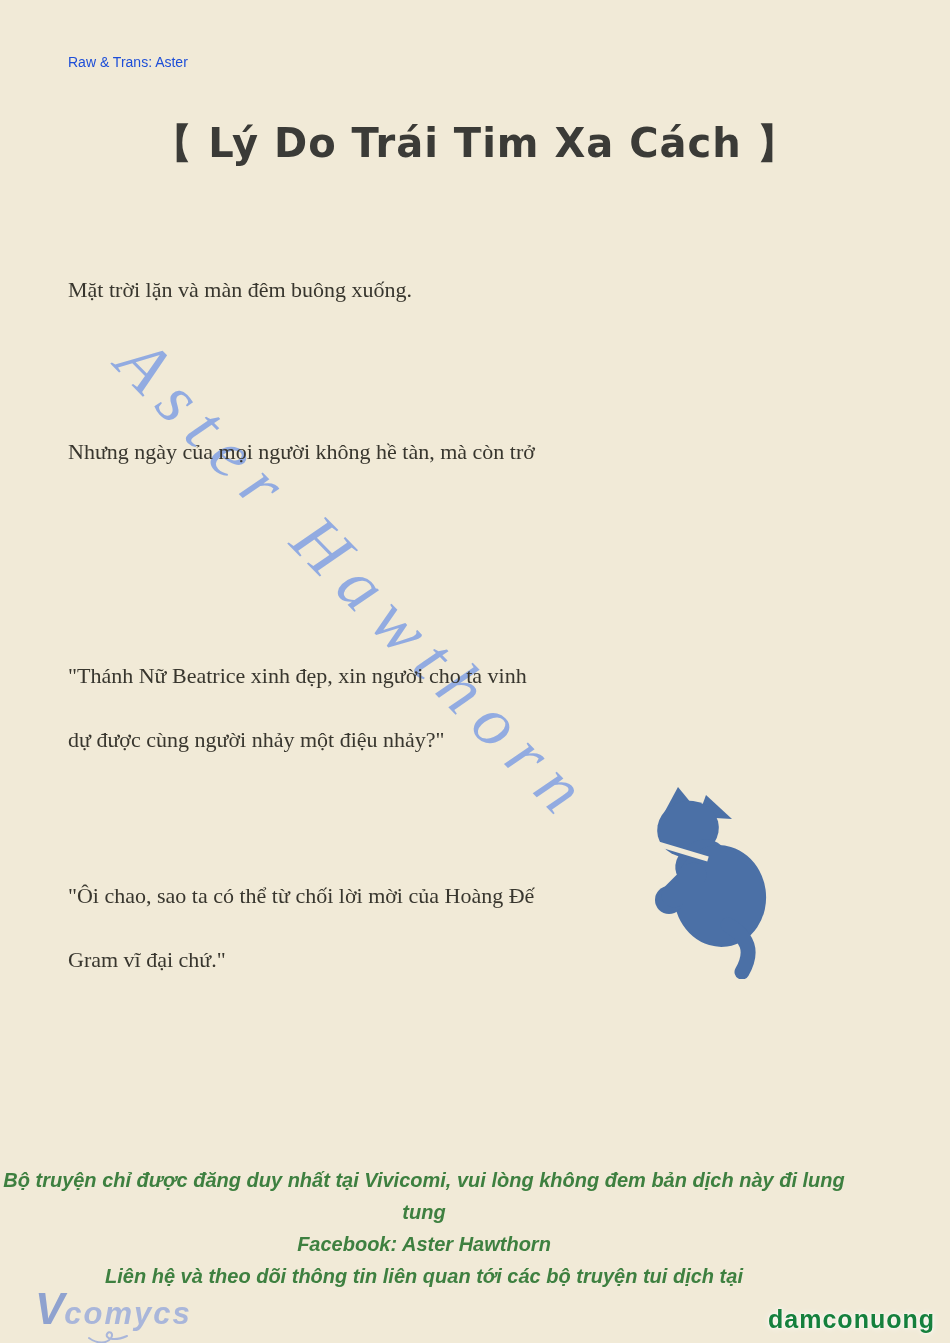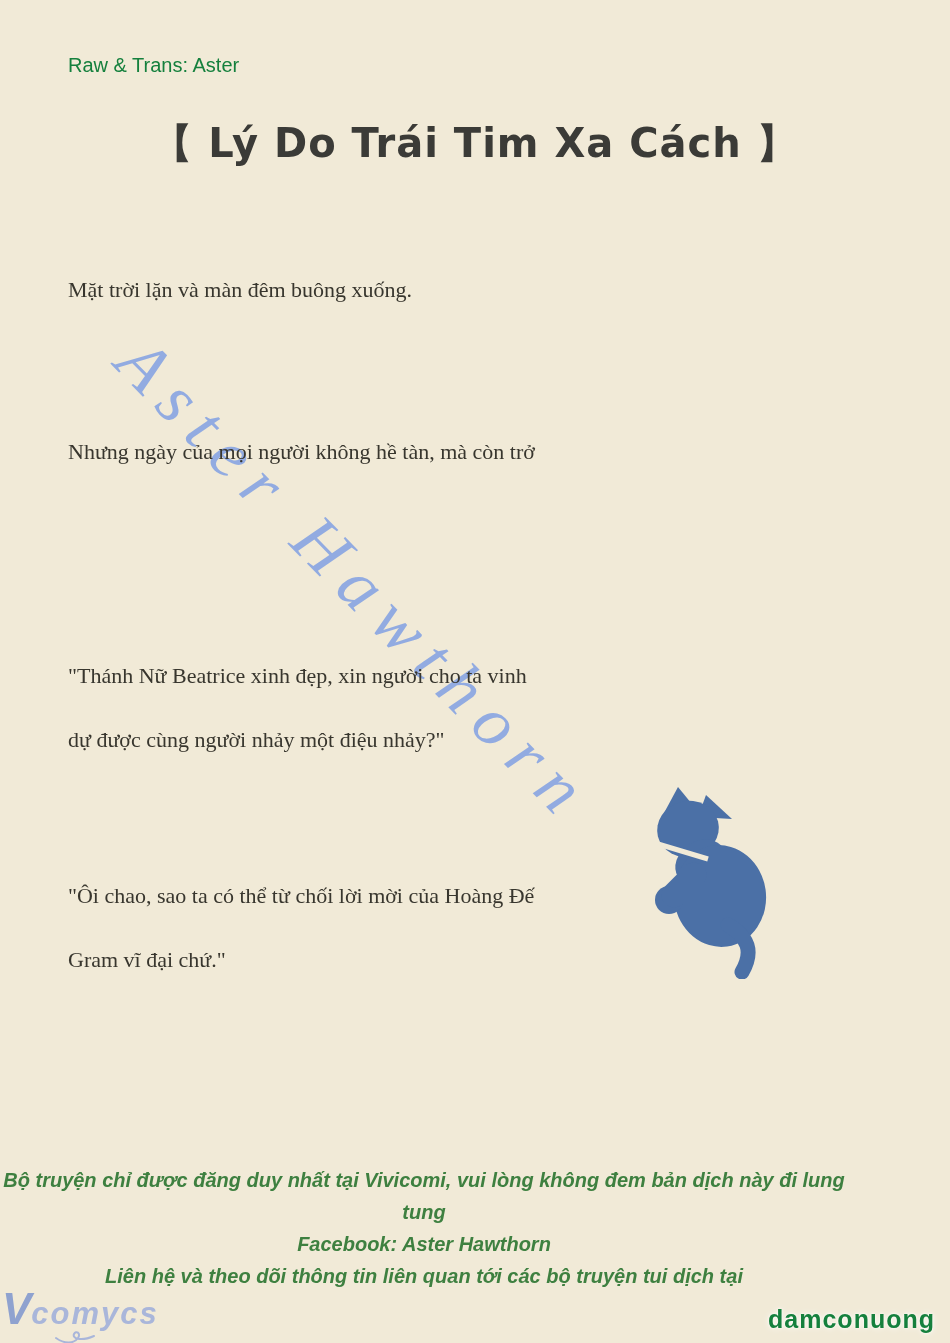--- a/index.html
+++ b/index.html
@@ -5,21 +5,21 @@
   html,body{margin:0;padding:0;}
   body{font-family:"Liberation Sans",sans-serif;}
   .page{
     position:relative;
     width:950px;height:1343px;
     background:#f1ead7;
     overflow:hidden;
   }
   .credit{
     position:absolute;left:68px;top:54px;
-    font-size:20px;color:#15803d;
+    font-size:14px;color:#1d4ed8;
     font-family:"Liberation Sans",sans-serif;
   }
   .title{
     position:absolute;left:0;top:116px;width:950px;
     text-align:center;
     font-family:"DejaVu Sans",sans-serif;
     font-weight:bold;font-size:40px;color:#3b3b37;
     letter-spacing:1px;
   }
   .watermark{
@@ -47,21 +47,21 @@
   .cat{position:absolute;left:648px;top:783px;}
   .footer-note{
     position:absolute;left:0;top:1164px;width:848px;
     text-align:center;
     font-family:"Liberation Sans",sans-serif;
     font-weight:bold;font-style:italic;
     font-size:20px;color:#3e8040;
   }
   .footer-note .fline{line-height:32px;}
   .site-logo{
-    position:absolute;left:2px;top:1284px;
+    position:absolute;left:35px;top:1284px;
     font-family:"Liberation Sans",sans-serif;
     font-style:italic;font-weight:bold;
     color:#a9b6da;
     white-space:nowrap;
   }
   .site-logo .logo-v{font-size:44px;color:#8fa2cf;}
   .site-logo .logo-rest{font-size:31px;letter-spacing:2px;}
   .logo-swirl{position:absolute;left:52px;top:44px;}
   .corner-watermark{
     position:absolute;right:15px;top:1305px;

